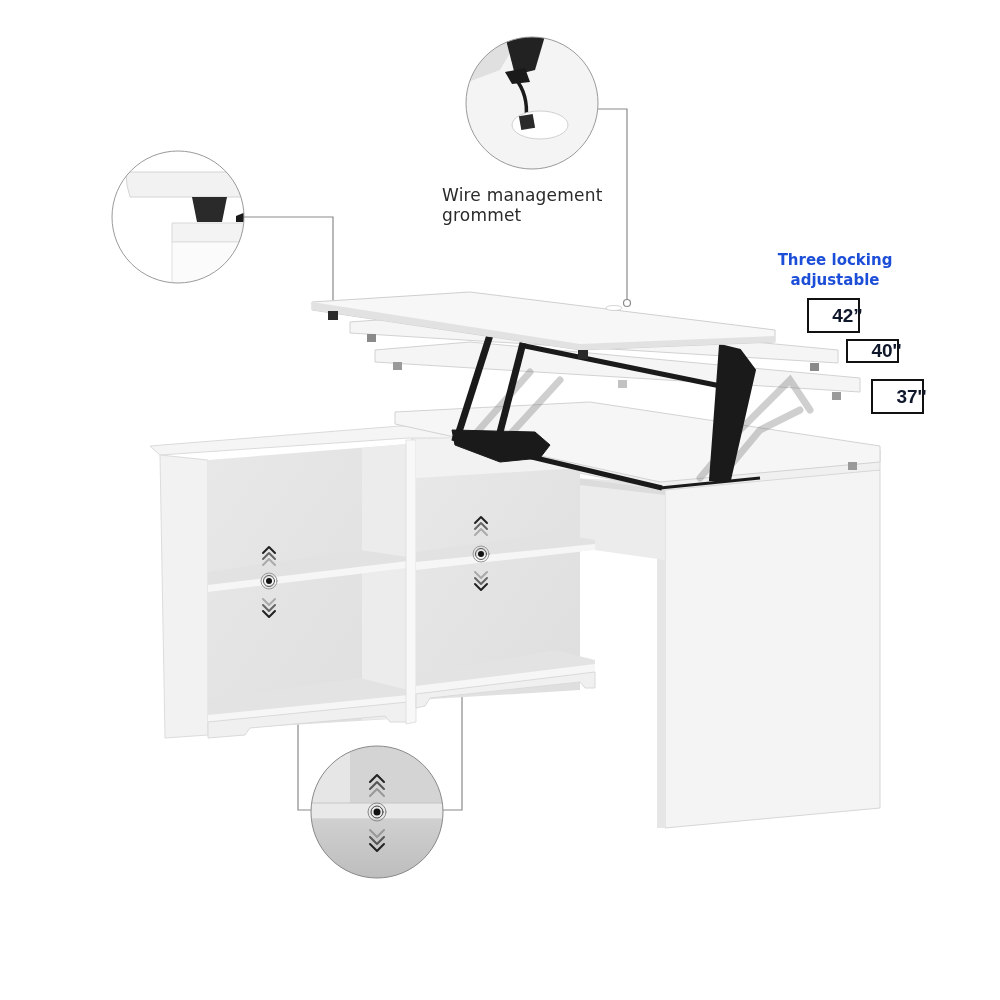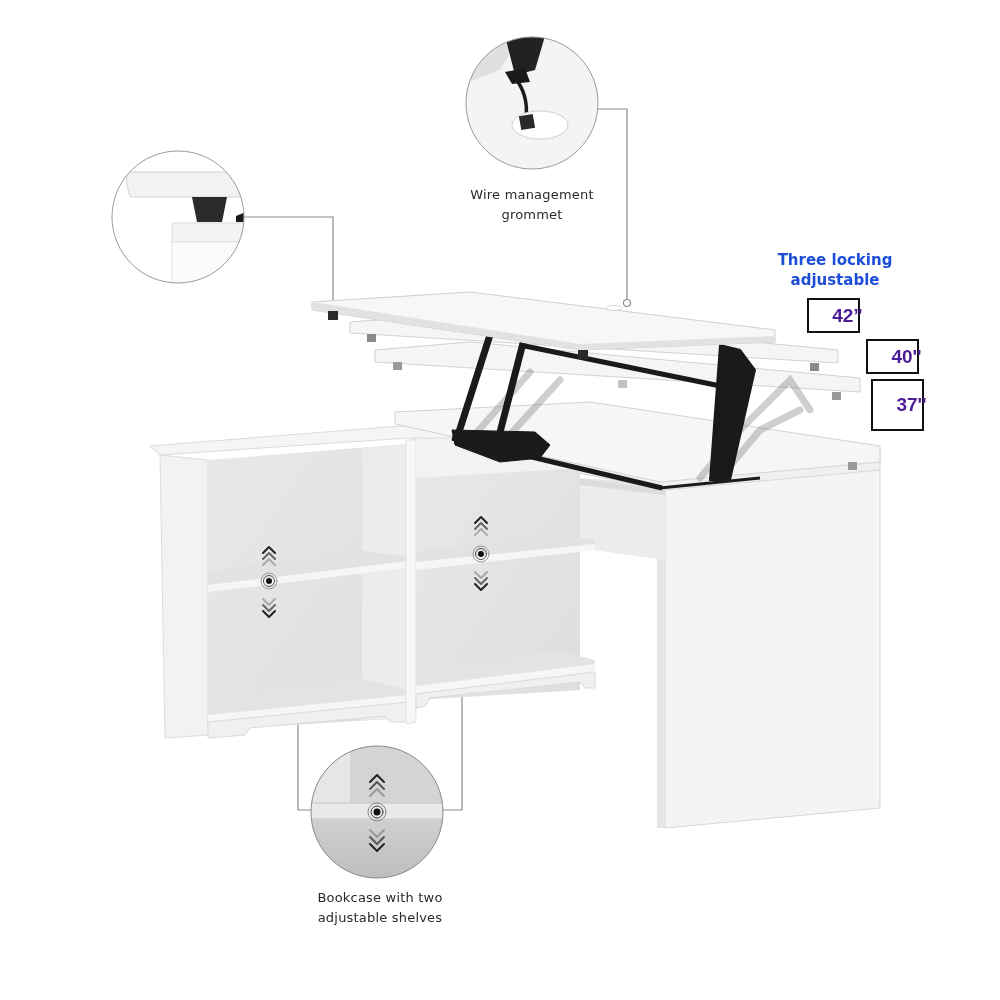--- a/index.html
+++ b/index.html
@@ -1,22 +1,22 @@
 <!DOCTYPE html>
 <html><head>
 <meta charset="utf-8">
 <style>
   html, body { margin:0; padding:0; background:#ffffff; }
   body { width:1000px; height:1000px; position:relative; overflow:hidden; font-family:"DejaVu Sans", "Liberation Sans", sans-serif; }
   #stage { position:absolute; left:0; top:0; width:1000px; height:1000px; }
-  .caption { position:absolute; text-align:center; color:#2a2a2a; font-size:13px; line-height:20px; letter-spacing:0.2px; }
+  .caption { position:absolute; color:#2a2a2a; font-size:17px; line-height:20px; letter-spacing:0.2px; }
   .caption span { display:block; }
   .heading { position:absolute; text-align:center; color:#1d4ed8; font-weight:bold; font-size:15px; line-height:20px; }
   .heading span { display:block; }
-  .pos-box { position:absolute; border:2px solid #111; background:#fff; color:#4c1d95; font-weight:bold; font-size:19px; display:flex; align-items:center; justify-content:center; box-sizing:border-box; font-family:"Liberation Sans", "DejaVu Sans", sans-serif;padding-left:28px; }
+  .pos-box { position:absolute; border:2px solid #111; background:#fff; color:#0f172a; font-weight:bold; font-size:19px; display:flex; align-items:center; justify-content:center; box-sizing:border-box; font-family:"Liberation Sans", "DejaVu Sans", sans-serif;padding-left:28px; }
 </style>
 </head>
 <body>
 
 <div id="stage">
 <svg width="1000" height="1000" viewBox="0 0 1000 1000" xmlns="http://www.w3.org/2000/svg">
   <defs>
     <clipPath id="clipBumper">
           <circle cx="178" cy="217" r="66"></circle>
         </clipPath>
@@ -203,27 +203,23 @@
   </g>
 </svg>
 
 
 
 <div class="caption" style="left:442px; top:185px; width:180px;">
   <span>Wire management</span>
   <span>grommet</span>
 </div>
 
-<div class="caption" style="left:290px; top:888px; width:180px;">
-  <span>Bookcase with two</span>
-  <span>adjustable shelves</span>
-</div>
 
 <div class="heading" style="left:760px; top:250px; width:150px;">
   <span>Three locking</span>
   <span>adjustable</span>
 </div>
 
 <div class="pos-box" style="left:807px; top:298px; width:53px; height:35px;">42”</div>
-<div class="pos-box" style="left:866px; top:339px; width:53px; height:35px;">40''</div>
-<div class="pos-box" style="left:871px; top:379px; width:53px; height:52px;">37''</div>
+<div class="pos-box" style="left:846px; top:339px; width:53px; height:24px;">40''</div>
+<div class="pos-box" style="left:871px; top:379px; width:53px; height:35px;">37''</div>
 
 </div>
 
 </body></html>

